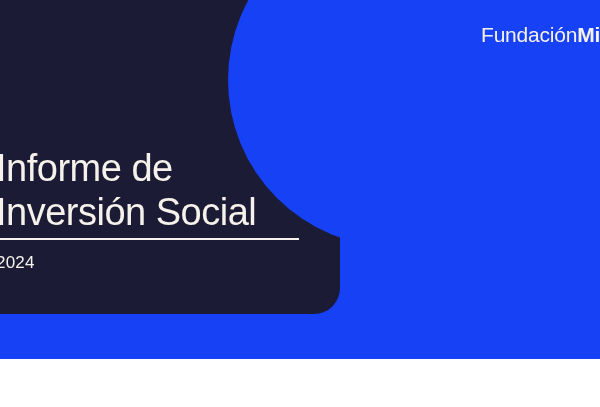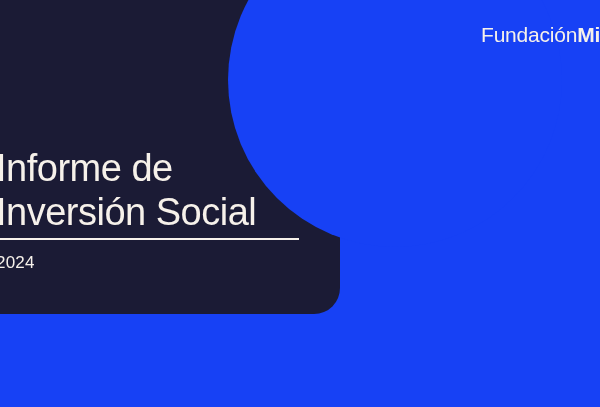--- a/index.html
+++ b/index.html
@@ -3,21 +3,21 @@
 <meta charset="utf-8">
 <style>
   html, body {
     margin: 0;
     padding: 0;
     background: #ffffff;
   }
   .canvas {
     position: relative;
     width: 600px;
-    height: 407px;
+    height: 359px;
     overflow: hidden;
     background: #1741F5;
     font-family: "Liberation Sans", sans-serif;
   }
 
   
   .bg-blue {
     position: absolute;
     inset: 0;
     background: #1741F5;

